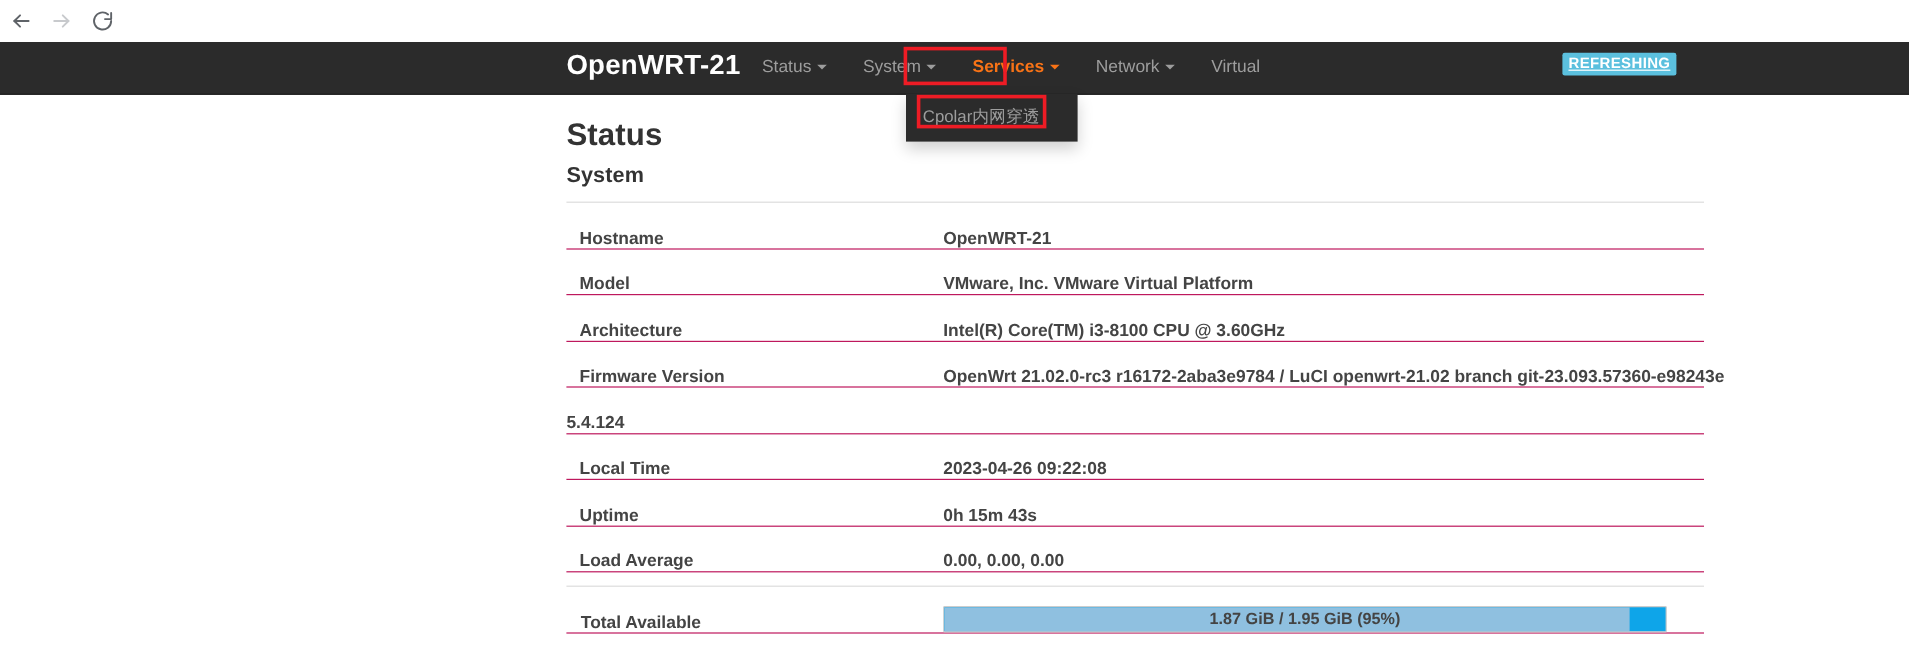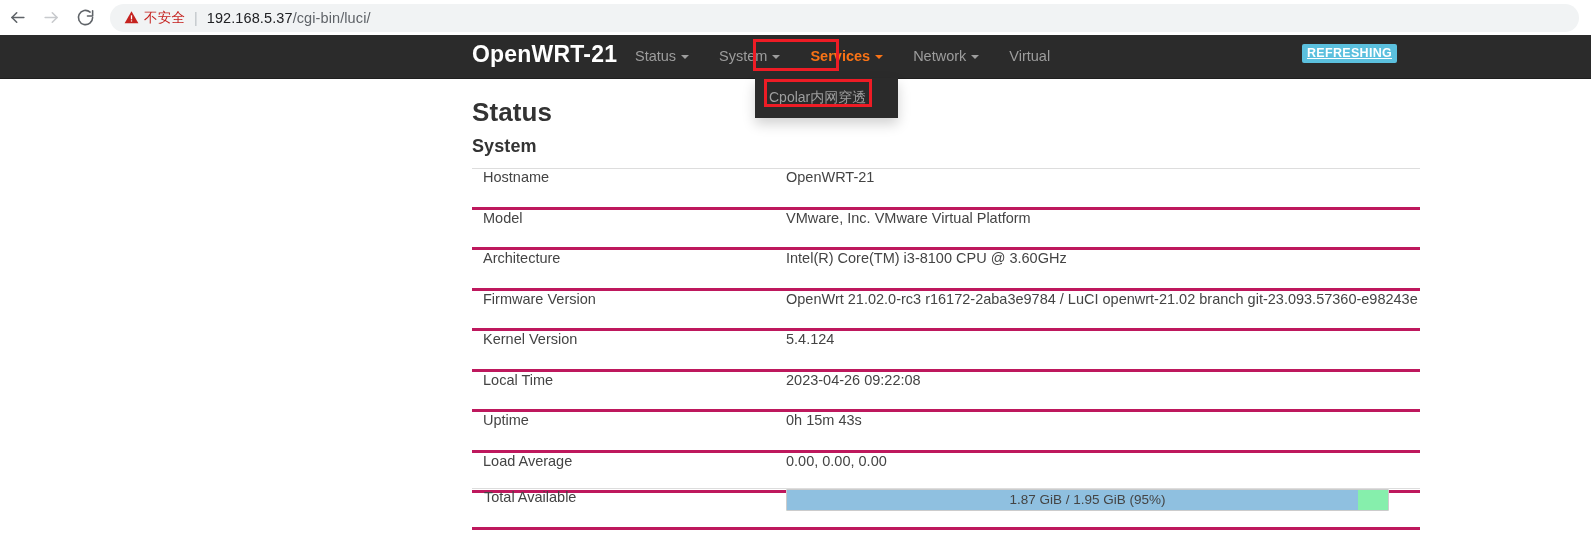--- a/index.html
+++ b/index.html
@@ -184,43 +184,44 @@
   .section-title {
     font-size: 18px;
     font-weight: bold;
     color: #333333;
     margin: 0 0 11px 0;
     letter-spacing: .1px;
   }
   .table { border-top: 1px solid #dddddd; }
   .row {
     display: flex;
-    border-bottom: 3px solid #be185d;
+    border-bottom: 1px solid #be185d;
     height: 37.5px;
-    align-items: flex-start;
+    align-items: flex-end;
+    font-weight: bold;
   }
   .cell-label {
     width: 314px;
     flex: none;
     padding-left: 11px;
     box-sizing: border-box;
     color: #444444;
     font-size: 14.5px;
   }
   .cell-value {
     flex: 1 1 auto;
     color: #444444;
     font-size: 14.5px;
     white-space: nowrap;
   }
   .row-bar .cell-label { padding-left: 12px; }
   .progress {
     position: relative;
     height: 22px;
-    background: #86efac;
+    background: #0ea5e9;
     border: 1px solid #cccccc;
     box-sizing: border-box;
     border-radius: 1px;
     overflow: hidden;
     margin-right: 31px;
   }
   .progress-fill {
     position: absolute;
     left: 0; top: 0; bottom: 0;
     background: #8fc0e0;
@@ -256,32 +257,20 @@
   </div>
   <div class="nav-btn">
     <span>
       <svg width="19" height="19" viewBox="0 0 24 24" fill="none" stroke="#5f6368" stroke-width="2" stroke-linecap="round" stroke-linejoin="round">
         <path d="M21 12a9 9 0 1 1-3.2-6.9"></path>
         <polyline points="21,3.5 21,10 14.5,10"></polyline>
       </svg>
     </span>
   </div>
 
-  <div class="url-pill">
-    <span class="warn-icon">
-      <svg width="15" height="15" viewBox="0 0 24 24">
-        <path d="M12 2 L23 21 H1 Z" fill="#c5221f"></path>
-        <rect x="11" y="8.5" width="2" height="6.5" fill="#ffffff"></rect>
-        <rect x="11" y="16.5" width="2" height="2" fill="#ffffff"></rect>
-      </svg>
-    </span>
-    <span class="not-secure">不安全</span>
-    <span class="pill-sep">|</span>
-    <span class="url-text"><span>192.168.5.37</span><span class="path">/cgi-bin/luci/</span></span>
-  </div>
 </div>
 
 <div class="navbar">
   <div class="brand">OpenWRT-21</div>
 
   <div class="menu">
     <div class="menu-item">
       <span>Status</span><i class="caret"></i>
     </div>
     <div class="menu-item">
@@ -324,21 +313,20 @@
       </div>
       <div class="row">
         <div class="cell-label">Architecture</div>
         <div class="cell-value">Intel(R) Core(TM) i3-8100 CPU @ 3.60GHz</div>
       </div>
       <div class="row">
         <div class="cell-label">Firmware Version</div>
         <div class="cell-value">OpenWrt 21.02.0-rc3 r16172-2aba3e9784 / LuCI openwrt-21.02 branch git-23.093.57360-e98243e</div>
       </div>
       <div class="row">
-        <div class="cell-label">Kernel Version</div>
         <div class="cell-value">5.4.124</div>
       </div>
       <div class="row">
         <div class="cell-label">Local Time</div>
         <div class="cell-value">2023-04-26 09:22:08</div>
       </div>
       <div class="row">
         <div class="cell-label">Uptime</div>
         <div class="cell-value">0h 15m 43s</div>
       </div>

